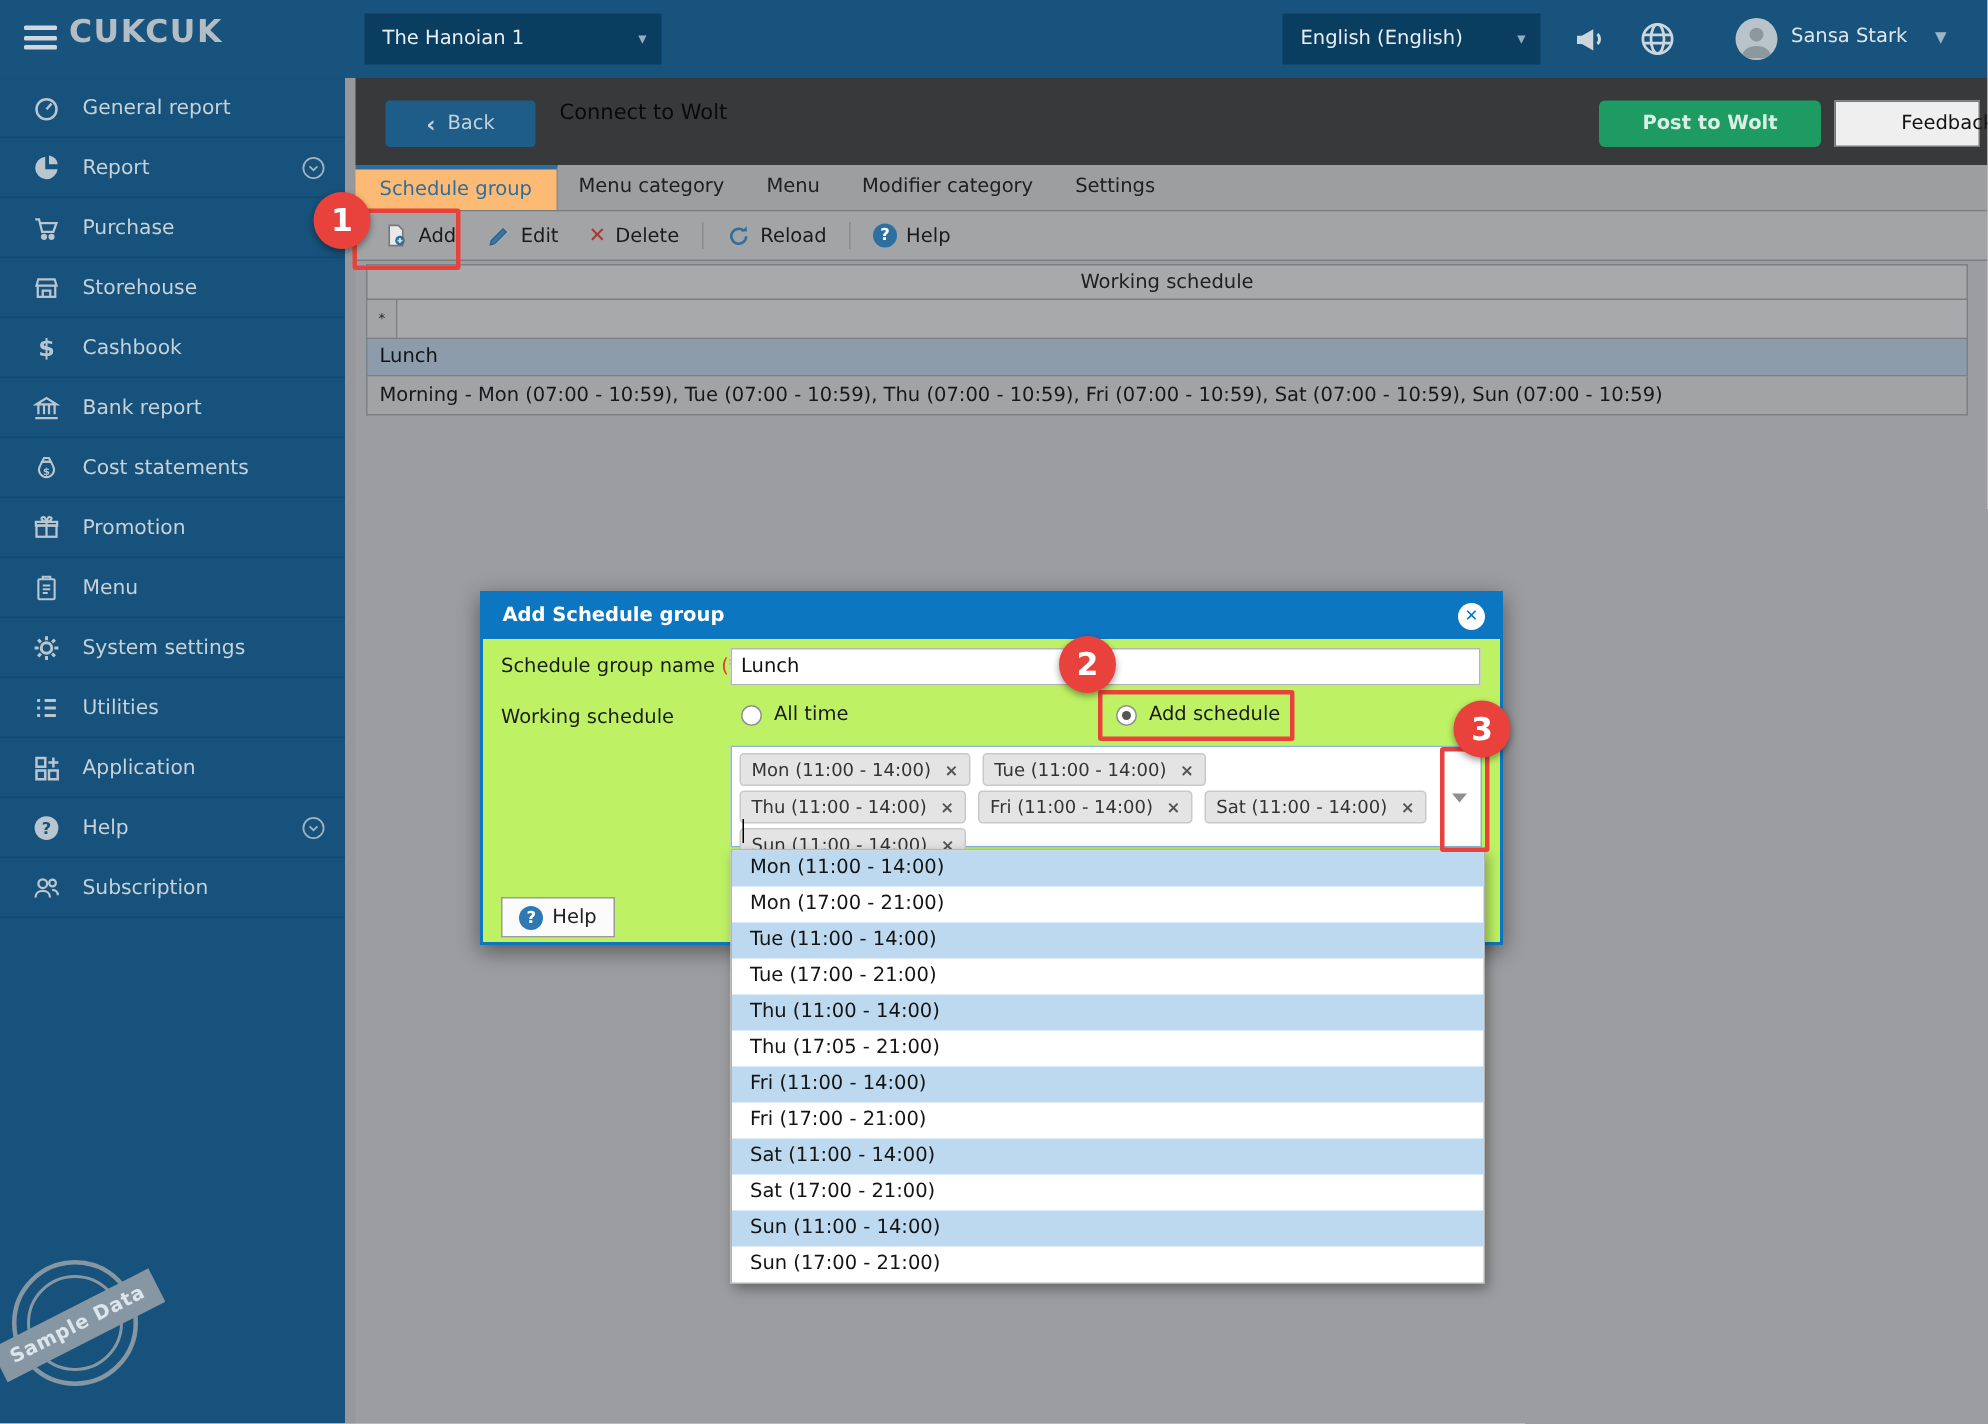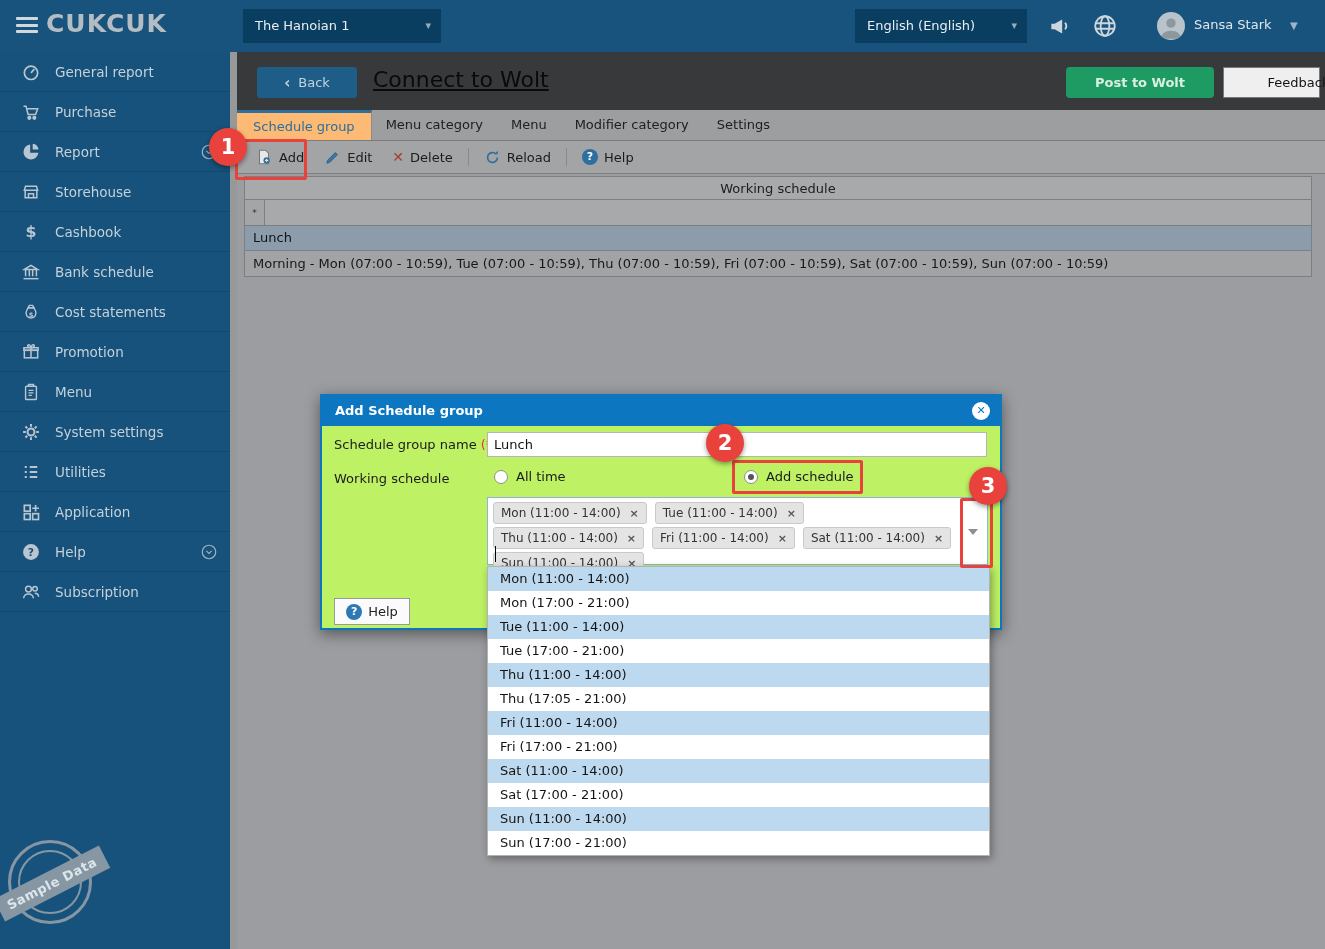--- a/index.html
+++ b/index.html
@@ -3,21 +3,21 @@
 <meta charset="utf-8">
 <style>
   html,body{margin:0;padding:0;}
   body{font-family:"DejaVu Sans","Liberation Sans",sans-serif;}
   #page{position:relative;width:1325px;height:949px;overflow:hidden;background:#9c9da0;}
 
   
   .topbar{position:absolute;left:0;top:0;width:1325px;height:52px;background:#17537c;z-index:10;}
   .hamburger{position:absolute;left:16px;top:17px;width:22px;height:16px;cursor:pointer;}
   .hamburger i{display:block;height:3px;background:#cfd8de;margin-bottom:3.5px;border-radius:1px;}
-  .logo{position:absolute;left:46px;top:9px;font-size:25px;font-weight:bold;color:#b3bdc3;letter-spacing:1px;}
+  .logo{position:absolute;left:46px;top:9px;font-size:21px;font-weight:bold;color:#b3bdc3;letter-spacing:1px;}
   .tb-select{position:absolute;height:34px;top:9px;background:#0a3e60;color:#e9eef2;font-size:13px;line-height:34px;padding-left:12px;box-sizing:border-box;cursor:pointer;}
   .tb-select .car{position:absolute;right:10px;top:0;color:#94adc0;font-size:11px;}
   .venue{left:243px;width:198px;}
   .lang{left:855px;width:172px;}
   .tb-icon{position:absolute;top:13px;width:26px;height:26px;color:#cdd6dc;}
   .avatar{position:absolute;left:1157px;top:12px;width:28px;height:28px;border-radius:50%;background:#b9c3ca;overflow:hidden;}
   .uname{position:absolute;left:1194px;top:17px;color:#dfe6ea;font-size:13px;}
   .ucaret{position:absolute;left:1290px;top:20px;color:#9fb6c6;font-size:10px;}
 
   
@@ -25,21 +25,21 @@
   .side-item{height:40px;display:flex;align-items:center;gap:13px;padding-left:20px;color:#c6d1d8;font-size:13.5px;border-bottom:1px solid #124a6e;cursor:pointer;box-sizing:border-box;}
   .sicon{width:22px;height:22px;color:#b9c6cf;flex:0 0 22px;display:flex;align-items:center;justify-content:center;}
   .schev{margin-left:auto;margin-right:12px;width:18px;height:18px;color:#9fb3c0;}
 
   
   .content{position:absolute;left:230px;top:52px;width:1095px;height:897px;background:#9c9da0;z-index:8;}
   .strip{position:absolute;left:0;top:0;width:7px;height:897px;background:#97989a;}
   .page-header{position:absolute;left:7px;top:0;width:1088px;height:58px;background:#38393b;}
   .back-btn{position:absolute;left:20px;top:15px;width:100px;height:31px;background:#1f5d89;border-radius:3px;color:#c3d2dd;font-size:13px;display:flex;align-items:center;justify-content:center;gap:8px;cursor:pointer;}
   .back-btn .bchev{font-size:15px;font-weight:bold;}
-  .page-title{position:absolute;left:136px;top:15px;font-size:22px;color:#0a0a0a;text-decoration:underline;}
+  .page-title{position:absolute;left:136px;top:15px;font-size:14px;color:#0a0a0a;}
   .post-btn{position:absolute;left:829px;top:15px;width:148px;height:31px;background:#1d9b62;border-radius:4px;color:#d9efe3;font-weight:bold;font-size:13px;text-align:center;line-height:31px;cursor:pointer;}
   .fb-btn{position:absolute;left:986px;top:15px;width:97px;height:31px;background:#efefef;border:1px solid #77787a;box-sizing:border-box;color:#141414;font-size:13px;display:flex;align-items:center;justify-content:center;gap:6px;cursor:pointer;padding-left:48px;}
   .fb-btn svg{color:#2b6cb8;}
 
   .tabstrip{position:absolute;left:7px;top:58px;width:1088px;height:31px;background:#9d9ea0;border-bottom:1px solid #7b7c7e;box-sizing:border-box;display:flex;}
   .tab{padding:0 14px;line-height:30px;font-size:13px;color:#202020;cursor:pointer;}
   .tab.active{background:#fdba74;border-top:3px solid #2d6f9e;border-right:1px solid #8a8b8d;line-height:27px;color:#2d6f9e;padding:0 16px;}
 
   .toolbar{position:absolute;left:7px;top:89px;width:1088px;height:33px;background:#a3a4a6;border-bottom:1px solid #7e7f81;box-sizing:border-box;display:flex;align-items:center;padding-left:8px;}
   .tbtn{display:flex;align-items:center;gap:6px;padding:0 10px;height:32px;font-size:13px;color:#1b1b1b;cursor:pointer;}
@@ -144,46 +144,46 @@
       <span class="sicon">
           <svg viewBox="0 0 24 24" width="20" height="20" fill="none" stroke="currentColor" stroke-width="2">
             <circle cx="12" cy="13" r="8"></circle>
             <path d="M12 13l4-4.5"></path>
           </svg>
         </span>
       <span>General report</span>
     </div>
     <div class="side-item">
       <span class="sicon">
-          <svg viewBox="0 0 24 24" width="20" height="20" fill="none" stroke="currentColor" stroke-width="1.8">
-            <path d="M3 5h3l2.5 10h9l2.5-7H7"></path>
-            <circle cx="10" cy="19" r="1.6" fill="currentColor"></circle>
-            <circle cx="16" cy="19" r="1.6" fill="currentColor"></circle>
-          </svg>
-        </span>
-      <span>Purchase</span>
-    </div>
-    <div class="side-item">
-      <span class="sicon">
           <svg viewBox="0 0 24 24" width="20" height="20">
             <path d="M11 3a9 9 0 1 0 9.9 10H11z" fill="currentColor"></path>
             <path d="M14 2a8 8 0 0 1 7 7h-7z" fill="currentColor"></path>
           </svg>
         </span>
       <span>Report</span>
       <span class="schev">
           <svg viewBox="0 0 24 24" width="18" height="18" fill="none" stroke="currentColor" stroke-width="1.6">
             <circle cx="12" cy="12" r="9"></circle>
             <path d="M8.5 10.5L12 14l3.5-3.5"></path>
           </svg>
         </span>
     </div>
     <div class="side-item">
       <span class="sicon">
           <svg viewBox="0 0 24 24" width="20" height="20" fill="none" stroke="currentColor" stroke-width="1.8">
+            <path d="M3 5h3l2.5 10h9l2.5-7H7"></path>
+            <circle cx="10" cy="19" r="1.6" fill="currentColor"></circle>
+            <circle cx="16" cy="19" r="1.6" fill="currentColor"></circle>
+          </svg>
+        </span>
+      <span>Purchase</span>
+    </div>
+    <div class="side-item">
+      <span class="sicon">
+          <svg viewBox="0 0 24 24" width="20" height="20" fill="none" stroke="currentColor" stroke-width="1.8">
             <path d="M4 10l1.5-5h13L20 10H4z"></path>
             <path d="M5 10v9h14v-9"></path>
             <path d="M9 19v-5h6v5"></path>
           </svg>
         </span>
       <span>Storehouse</span>
     </div>
     <div class="side-item">
       <span class="sicon">
           <svg viewBox="0 0 24 24" width="20" height="20">
@@ -193,21 +193,21 @@
       <span>Cashbook</span>
     </div>
     <div class="side-item">
       <span class="sicon">
           <svg viewBox="0 0 24 24" width="20" height="20" fill="none" stroke="currentColor" stroke-width="1.8">
             <path d="M4 9l8-5 8 5H4z"></path>
             <path d="M5.5 9v8M10 9v8M14 9v8M18.5 9v8"></path>
             <path d="M3 20h18"></path>
           </svg>
         </span>
-      <span>Bank schedule</span>
+      <span>Bank report</span>
     </div>
     <div class="side-item">
       <span class="sicon">
           <svg viewBox="0 0 24 24" width="20" height="20" fill="none" stroke="currentColor" stroke-width="1.7">
             <path d="M10 4h4l1.5 3h-7z"></path>
             <path d="M8.5 7h7l1.8 3.5a6 6 0 1 1-10.6 0z"></path>
             <text x="12" y="17.5" text-anchor="middle" font-size="8" fill="currentColor" stroke="none" font-weight="bold">$</text>
           </svg>
         </span>
       <span>Cost statements</span>

